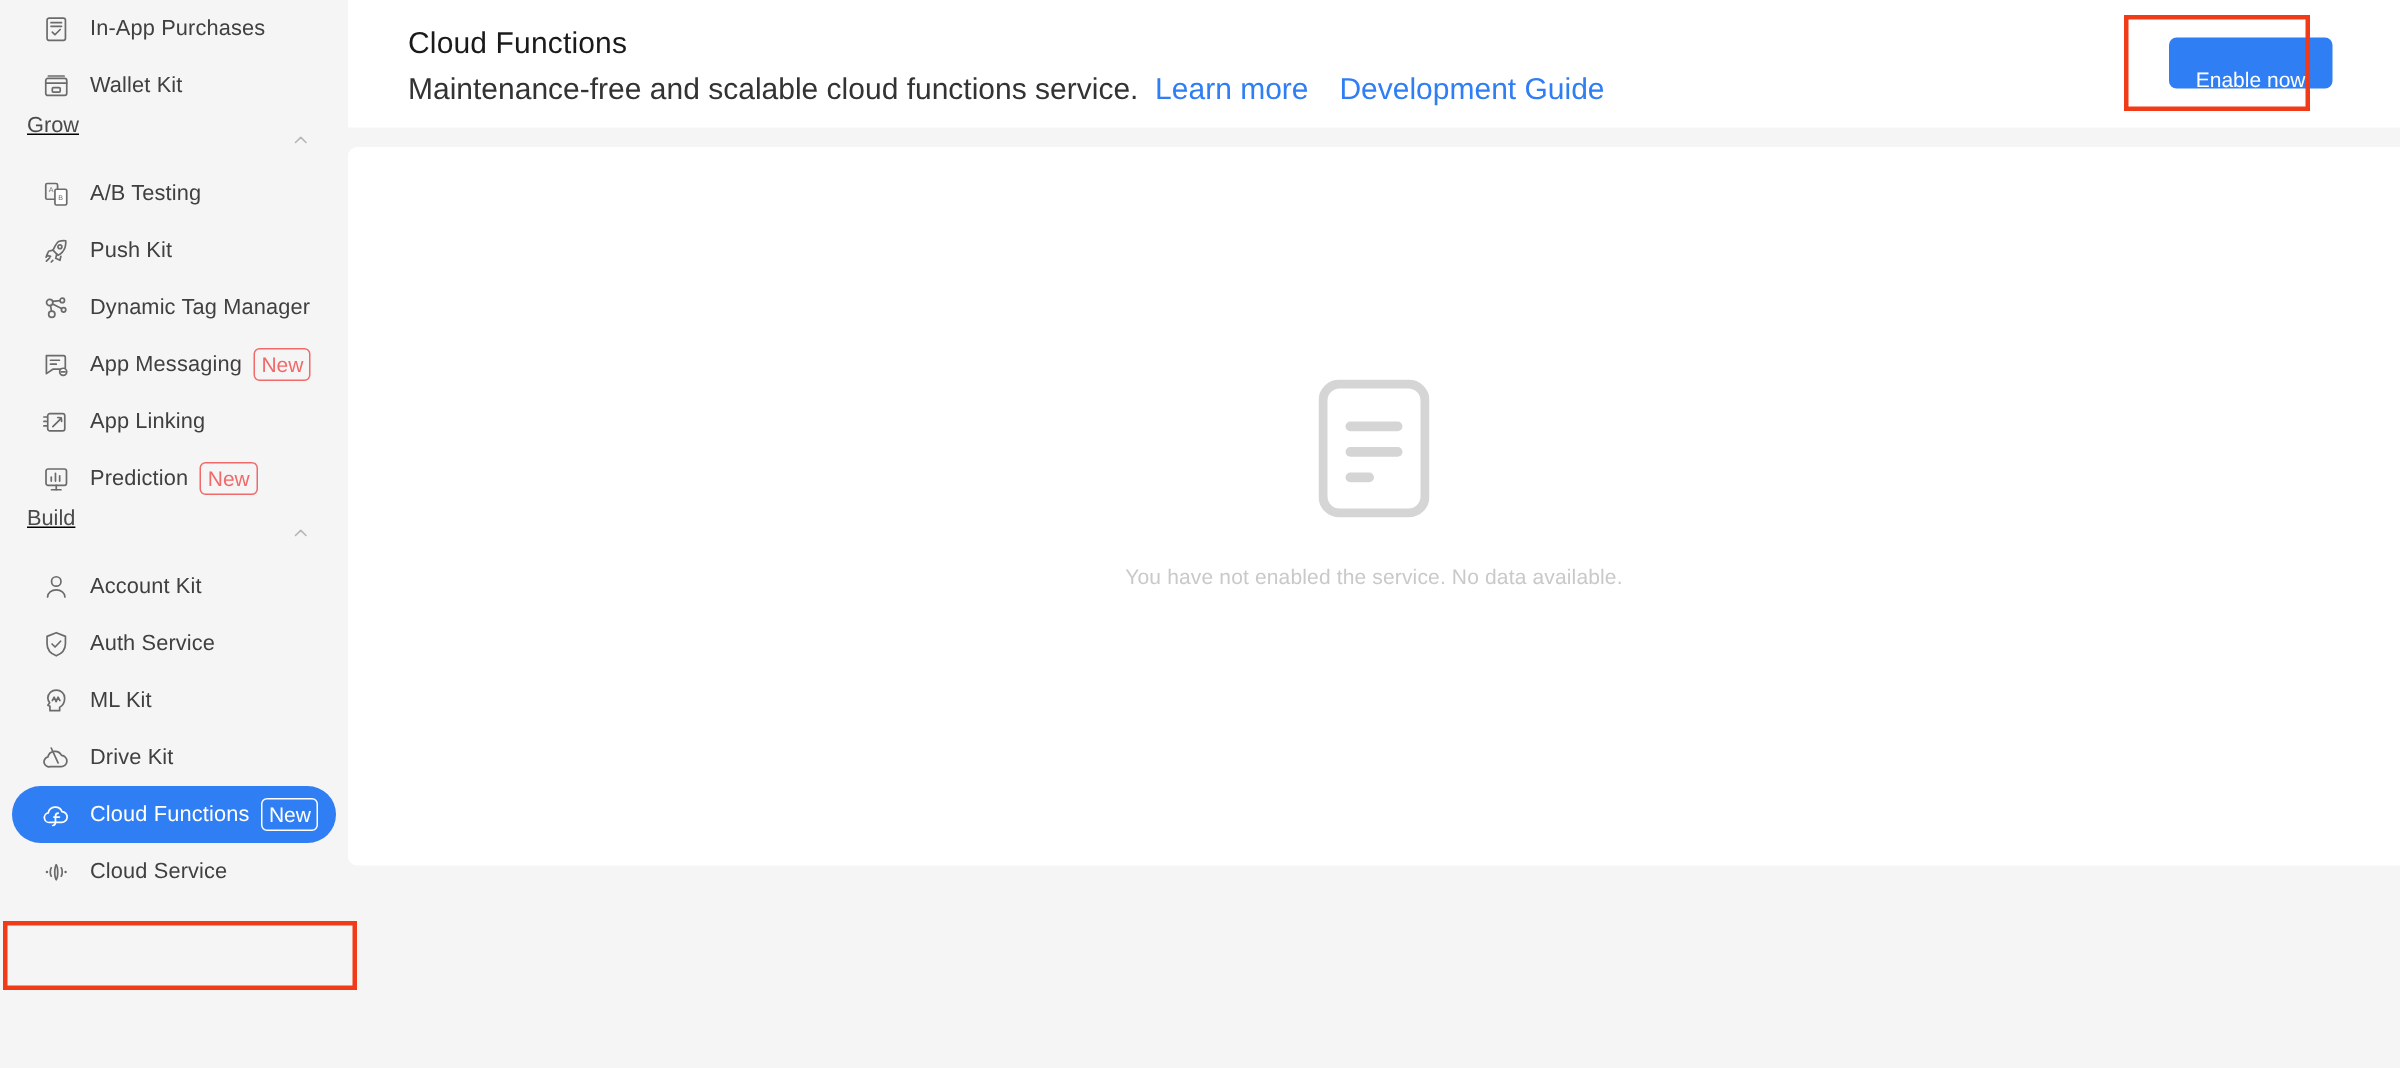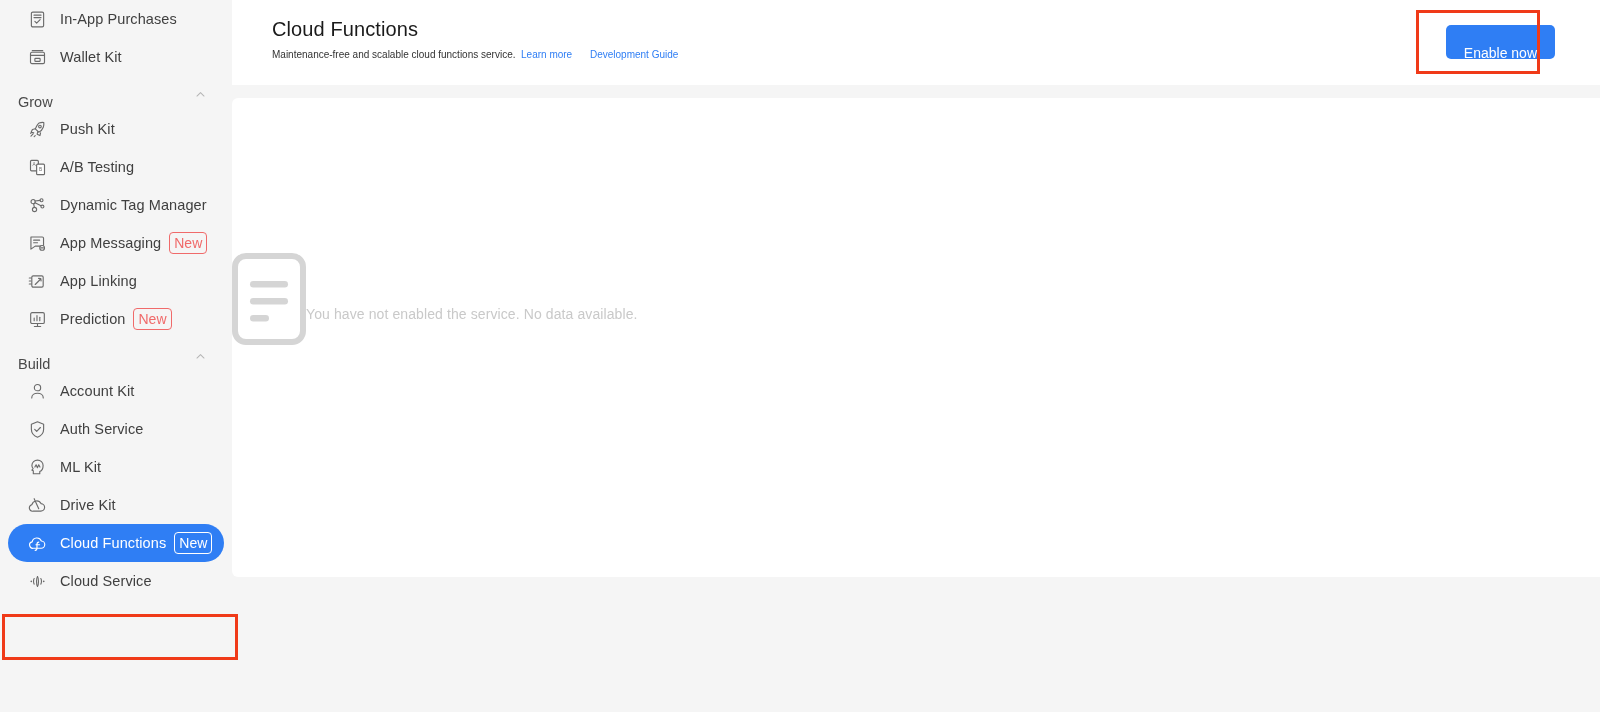--- a/index.html
+++ b/index.html
@@ -56,47 +56,48 @@
     vertical-align:middle;
     white-space:nowrap;
   }
   .nav-item.active .badge-new{
     border-color:#ffffff;
     color:#ffffff;
   }
   
   .sec-head{
     position:relative;
-    display:flex;align-items:flex-end;
+    display:flex;align-items:flex-start;
     height:34px;
     margin:0 8px;
     padding-left:10px;
     box-sizing:border-box;
     cursor:pointer;
+    text-decoration:underline;
   }
   .sec-head .sec-title{
     font-size:14.5px;color:#4a4a4a;position:relative;white-space:nowrap;
   }
   .sec-head .chev{
     position:absolute;right:18px;top:50%;transform:translateY(-50%);
     width:12px;height:12px;
   }
   .spacer-top{height:0px;}
   
   #header-card{
     position:absolute;left:232px;top:0;width:1368px;height:85px;
     background:#ffffff;
   }
   #header-title{
     position:absolute;left:40px;top:18px;
     font-size:20px;color:#1a1a1a;font-weight:400;letter-spacing:.1px;
   }
   #header-sub{
     position:absolute;left:40px;top:49px;
-    font-size:10px;color:#333333;white-space:nowrap;
+    font-size:20px;color:#333333;white-space:nowrap;
   }
   .hdr-link{
     color:#2f7ef4;text-decoration:none;cursor:pointer;
   }
   .hdr-gap{display:inline-block;width:15px;}
   #enable-wrap{
     position:absolute;right:45px;top:25px;
   }
   #enable-btn{
     background:#2f7ef4;
@@ -112,21 +113,21 @@
     white-space:nowrap;
   }
   #content-card{
     position:absolute;left:232px;top:98px;width:1368px;height:479px;
     background:#ffffff;
     border-top-left-radius:6px;
     border-bottom-left-radius:6px;
   }
   #empty-state{
     position:absolute;left:0;right:0;top:155px;
-    display:flex;flex-direction:row;align-items:center;text-align:center;
+    display:flex;flex-direction:column;align-items:center;text-align:center;
   }
   #empty-icon{margin-bottom:26px;}
   #empty-text{
     font-size:14px;color:#c9c9c9;letter-spacing:.1px;
   }
   
   .annot{
     position:absolute;
     border:3px solid #f03a18;
     box-sizing:border-box;
@@ -161,45 +162,45 @@
             <line x1="6" y1="4.2" x2="18" y2="4.2"></line>
           </svg>
         </span>
         <span class="lbl">Wallet Kit</span>
       </div>
       <div class="sec-head">
         <span class="sec-title">Grow</span>
         <span class="chev"><svg width="13" height="13" viewBox="0 0 24 24" fill="none" stroke="#b5b5b5" stroke-width="1.9" stroke-linecap="round" stroke-linejoin="round">
             <path d="M5.5 14.8L12 8.4l6.5 6.4"></path>
           </svg></span>
+      </div>
+      <div class="nav-item">
+        <span class="ico">
+          <svg width="21" height="21" viewBox="0 0 24 24" fill="none" stroke="#6b6b6b" stroke-width="1.3" stroke-linecap="round" stroke-linejoin="round">
+            <rect x="4" y="3.8" width="9" height="12" rx="1.2"></rect>
+            <rect x="11" y="8.2" width="9" height="12" rx="1.2" fill="#ffffff"></rect>
+            <text x="6.2" y="10.6" font-size="5.4" fill="#6b6b6b" stroke="none" font-family="sans-serif">A</text>
+            <text x="13.6" y="16" font-size="5.4" fill="#6b6b6b" stroke="none" font-family="sans-serif">B</text>
+          </svg>
+        </span>
+        <span class="lbl">A/B Testing</span>
       </div>
       <div class="nav-item">
         <span class="ico">
           <svg width="21" height="21" viewBox="0 0 24 24" fill="none" stroke="#6b6b6b" stroke-width="1.3" stroke-linecap="round" stroke-linejoin="round">
             <path d="M13.8 4.6c2.6-.9 5.4-.6 5.4-.6s.3 2.8-.6 5.4c-.9 2.6-3 4.6-5.2 5.7l-3.9-3.9c1.1-2.2 2.7-5.7 4.3-6.6z"></path>
             <circle cx="14.8" cy="8.6" r="1.5"></circle>
             <path d="M9.5 11.2L6.2 12l-1.5 3.2 3 .7"></path>
             <path d="M12.4 14.1l-.8 3.3 3.2 1.5.7-3"></path>
             <line x1="4.5" y1="19.5" x2="7" y2="17"></line>
             <line x1="4.2" y1="16.4" x2="5.4" y2="15.2"></line>
             <line x1="8.2" y1="20.2" x2="9.4" y2="19"></line>
           </svg>
         </span>
         <span class="lbl">Push Kit</span>
-      </div>
-      <div class="nav-item">
-        <span class="ico">
-          <svg width="21" height="21" viewBox="0 0 24 24" fill="none" stroke="#6b6b6b" stroke-width="1.3" stroke-linecap="round" stroke-linejoin="round">
-            <rect x="4" y="3.8" width="9" height="12" rx="1.2"></rect>
-            <rect x="11" y="8.2" width="9" height="12" rx="1.2" fill="#ffffff"></rect>
-            <text x="6.2" y="10.6" font-size="5.4" fill="#6b6b6b" stroke="none" font-family="sans-serif">A</text>
-            <text x="13.6" y="16" font-size="5.4" fill="#6b6b6b" stroke="none" font-family="sans-serif">B</text>
-          </svg>
-        </span>
-        <span class="lbl">A/B Testing</span>
       </div>
       <div class="nav-item">
         <span class="ico">
           <svg width="21" height="21" viewBox="0 0 24 24" fill="none" stroke="#6b6b6b" stroke-width="1.3" stroke-linecap="round" stroke-linejoin="round">
             <circle cx="7" cy="7.6" r="2.4"></circle>
             <circle cx="16.6" cy="6" r="1.7"></circle>
             <circle cx="17.6" cy="13.2" r="1.7"></circle>
             <circle cx="8.6" cy="16.6" r="2.4"></circle>
             <line x1="9.2" y1="6.8" x2="15" y2="6.2"></line>
             <line x1="9.2" y1="8.8" x2="16" y2="12.2"></line>

